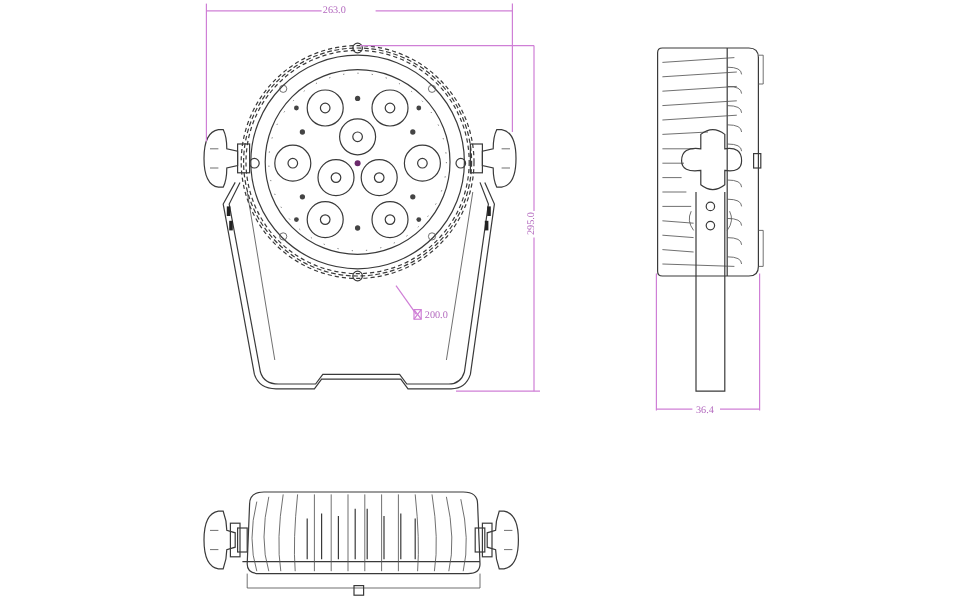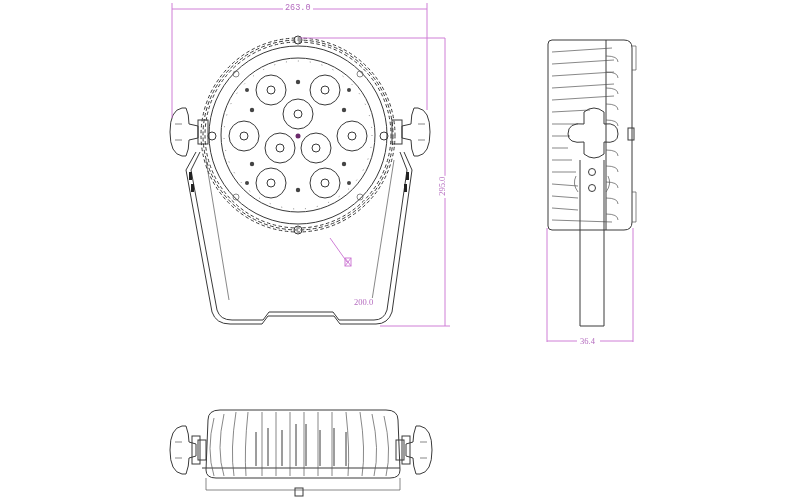--- a/index.html
+++ b/index.html
@@ -231,16 +231,16 @@
     <g>
       <path class="ln" d="M420,426 Q432,428 432,450 Q432,472 420,474 L416,474 Q413,466 413,458 L406,456 L406,444 L413,442 Q413,434 416,426 Z"></path>
       <line class="ln-thin" x1="420" y1="442" x2="427" y2="442"></line>
       <line class="ln-thin" x1="420" y1="458" x2="427" y2="458"></line>
       <rect class="ln" x="402" y="436" width="8" height="28"></rect>
       <rect class="ln" x="396" y="440" width="8" height="20"></rect>
     </g>
   </g>
 </svg>
 
-<span class="label" style="left:284px; top:4px;font-family:Liberation Mono, monospace;">263.0</span>
+<span class="label" style="left:268px; top:4px;">263.0</span>
 <span class="label" style="left:432px; top:182px; transform: rotate(-90deg); transform-origin: center;">295.0</span>
-<span class="label" style="left:353px; top:258px;margin-top:40px;">200.0</span>
+<span class="label" style="left:353px; top:258px;">200.0</span>
 <span class="label" style="left:579px; top:337px;">36.4</span>
 
 </body></html>

